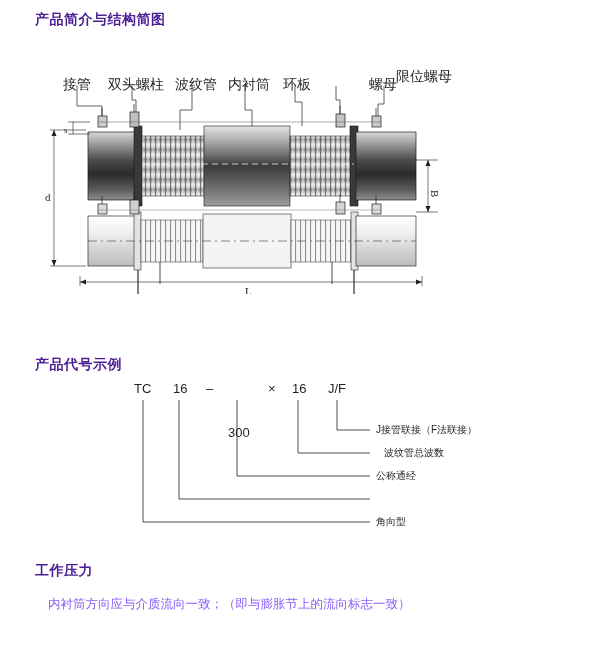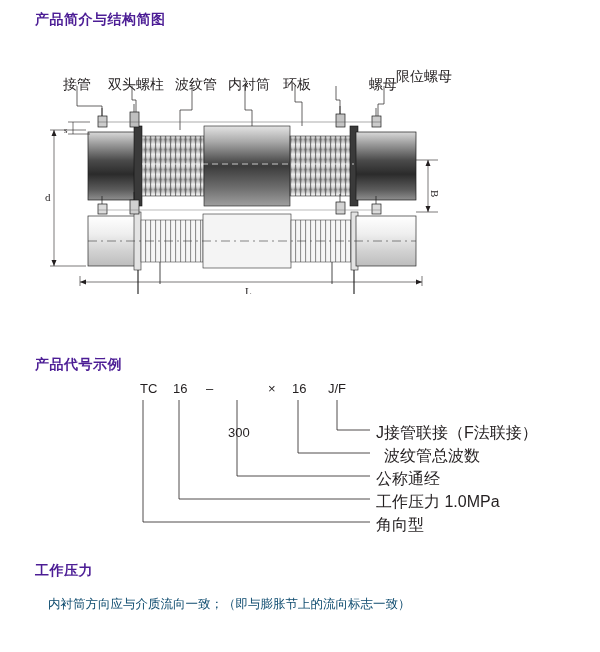--- a/index.html
+++ b/index.html
@@ -53,37 +53,37 @@
     height: 165px;
   }
   .code-token {
     position: absolute;
     font-size: 13px;
     white-space: nowrap;
     color: #231f20;
   }
   .code-desc {
     position: absolute;
-    font-size: 16px;
+    font-size: 10px;
     white-space: nowrap;
     color: #231f20;
   }
 
   
   #notes {
     position: absolute;
     left: 48px;
     top: 596px;
     width: 520px;
   }
   #notes p {
     margin: 0 0 6px 0;
     font-size: 12.5px;
     line-height: 17px;
-    color: #0c4a6e;
+    color: #8b5cf6;
     white-space: nowrap;
   }
 </style>
 </head>
 <body>
 
 <div class="section-title" id="title-1">产品简介与结构简图</div>
 <div class="section-title" id="title-2">产品代号示例</div>
 <div class="section-title" id="title-3">工作压力</div>
 
@@ -231,21 +231,21 @@
 
     <text x="24" y="69" font-family="Liberation Serif, serif" font-size="9" fill="#231f20">s</text>
     <text x="5" y="137" font-family="Liberation Serif, serif" font-size="11" fill="#231f20">d</text>
     <text x="391" y="126" font-family="Liberation Serif, serif" font-size="11" fill="#231f20" transform="rotate(90 391 126)">B</text>
     <text x="205" y="231" font-family="Liberation Serif, serif" font-size="11" fill="#231f20">L</text>
   </svg>
 </div>
 
 <div id="code-block">
 
-  <div class="code-token" style="left:94px;  top:6px;margin-left:6px;">TC</div>
+  <div class="code-token" style="left:94px;  top:6px;">TC</div>
   <div class="code-token" style="left:133px; top:6px;">16</div>
   <div class="code-token" style="left:166px; top:6px;">–</div>
   <div class="code-token" style="left:188px; top:6px;margin-top:44px;">300</div>
   <div class="code-token" style="left:228px; top:6px;">×</div>
   <div class="code-token" style="left:252px; top:6px;">16</div>
   <div class="code-token" style="left:288px; top:6px;">J/F</div>
 
   <svg width="520" height="165" style="position:absolute; left:0; top:0;">
     <g stroke="#231f20" stroke-width="0.8" fill="none">
 
@@ -257,19 +257,18 @@
 
       <path d="M139,25 L139,124 L330,124"></path>
 
       <path d="M103,25 L103,147 L330,147"></path>
     </g>
   </svg>
 
   <div class="code-desc" style="left:336px; top:48px;">J接管联接（F法联接）</div>
   <div class="code-desc" style="left:336px; top:71px;margin-left:8px;">波纹管总波数</div>
   <div class="code-desc" style="left:336px; top:94px;">公称通经</div>
-  <div class="code-desc" style="left:336px; top:117px;">工作压力 1.0MPa</div>
   <div class="code-desc" style="left:336px; top:140px;">角向型</div>
 </div>
 
 <div id="notes">
   <p>内衬筒方向应与介质流向一致；（即与膨胀节上的流向标志一致）</p>
 </div>
 
 </body></html>

